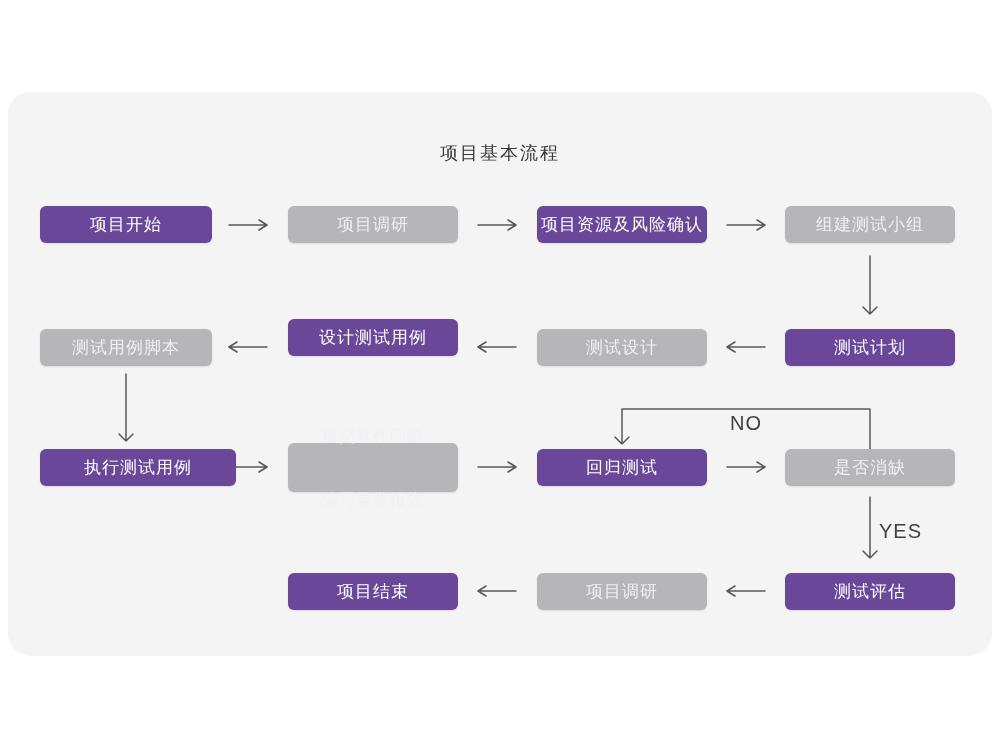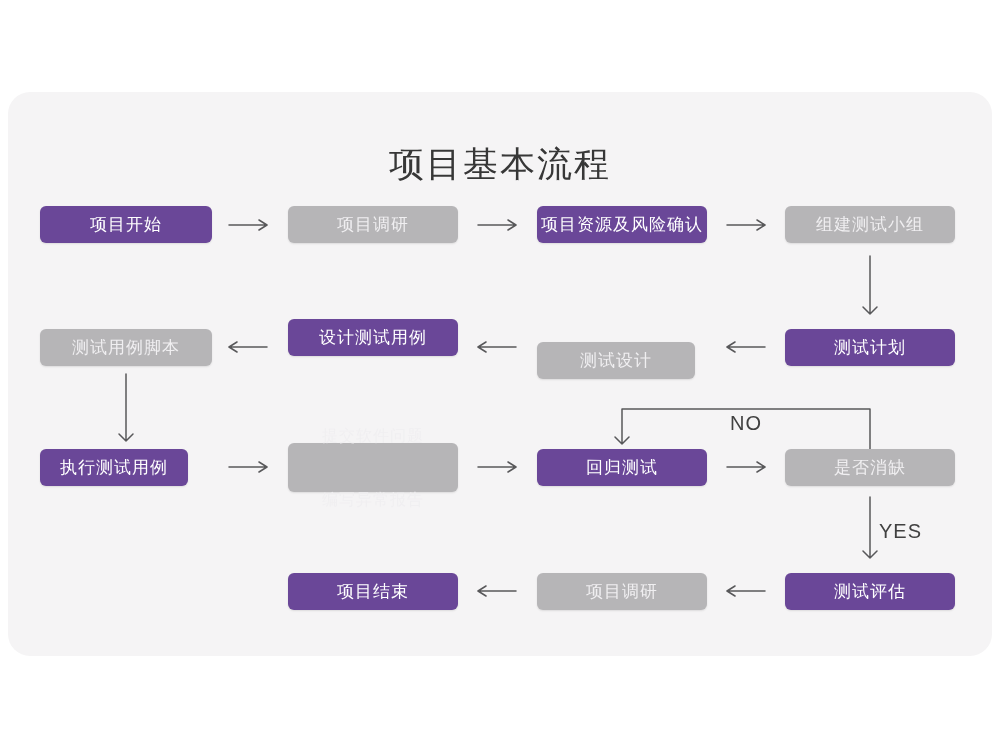--- a/index.html
+++ b/index.html
@@ -16,21 +16,21 @@
     left: 8px; top: 92px;
     width: 984px; height: 564px;
     background: var(--card-bg, #f5f4f5);
     border-radius: 22px;
   }
   .title {
     position: absolute;
     left: 8px; top: 141px;
     width: 984px;
     text-align: center;
-    font-size: 35px;
+    font-size: 18px;
     letter-spacing: 2px;
     color: var(--title-color, #373737);
     font-weight: 500;
   }
   .node {
     position: absolute;
     display: flex;
     flex-direction: column;
     align-items: center;
     justify-content: center;
@@ -43,23 +43,23 @@
   }
   .purple { background: var(--purple, #6a4798); color: var(--purple-text, #ffffff); }
   .gray   { background: var(--gray, #b6b5b7);   color: var(--gray-text, #f0eff1); }
 
   .n1  { left: 40px;  top: 206px; width: 172px; height: 37px; }
   .n2  { left: 288px; top: 206px; width: 170px; height: 37px; }
   .n3  { left: 537px; top: 206px; width: 170px; height: 37px; }
   .n4  { left: 785px; top: 206px; width: 170px; height: 37px; }
   .n5  { left: 40px;  top: 329px; width: 172px; height: 37px; }
   .n6  { left: 288px; top: 319px; width: 170px; height: 37px; }
-  .n7  { left: 537px; top: 329px; width: 158px; height: 37px; margin-top: 13px; }
+  .n7  { left: 537px; top: 329px; width: 170px; height: 37px; }
   .n8  { left: 785px; top: 329px; width: 170px; height: 37px; }
-  .n9  { left: 40px;  top: 449px; width: 148px; height: 37px; }
+  .n9  { left: 40px;  top: 449px; width: 196px; height: 37px; }
   .n10 { left: 288px; top: 443px; width: 170px; height: 49px; font-size: 16px; gap: 44px; }
   .n11 { left: 537px; top: 449px; width: 170px; height: 37px; }
   .n12 { left: 785px; top: 449px; width: 170px; height: 37px; }
   .n13 { left: 288px; top: 573px; width: 170px; height: 37px; }
   .n14 { left: 537px; top: 573px; width: 170px; height: 37px; }
   .n15 { left: 785px; top: 573px; width: 170px; height: 37px; }
 
   .arrows {
     position: absolute; left: 0; top: 0;
     width: 1000px; height: 750px;

